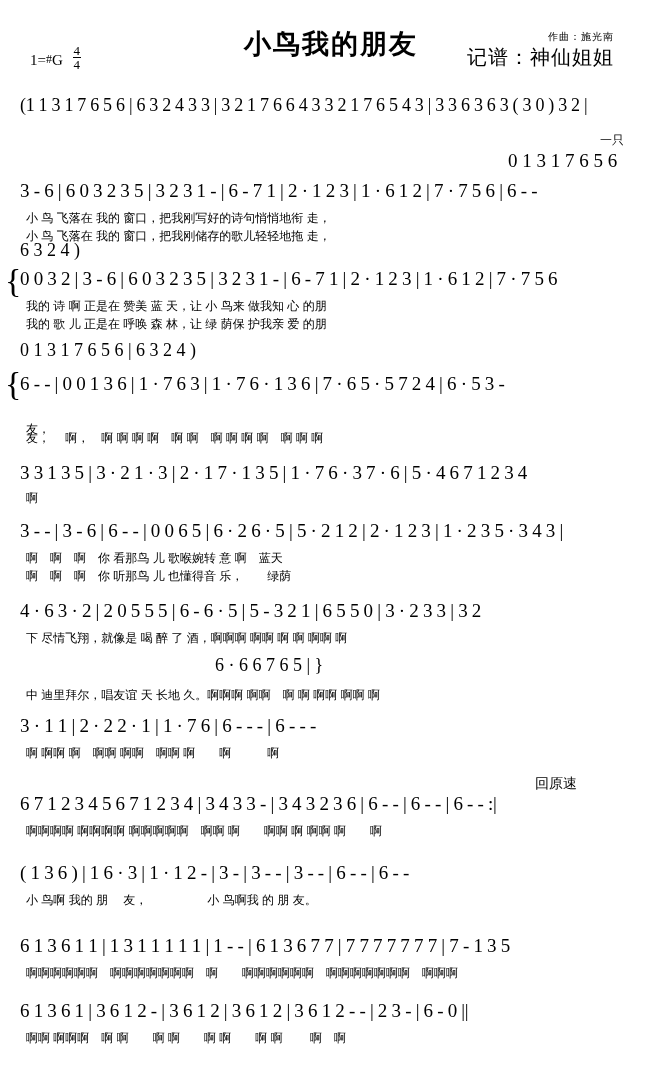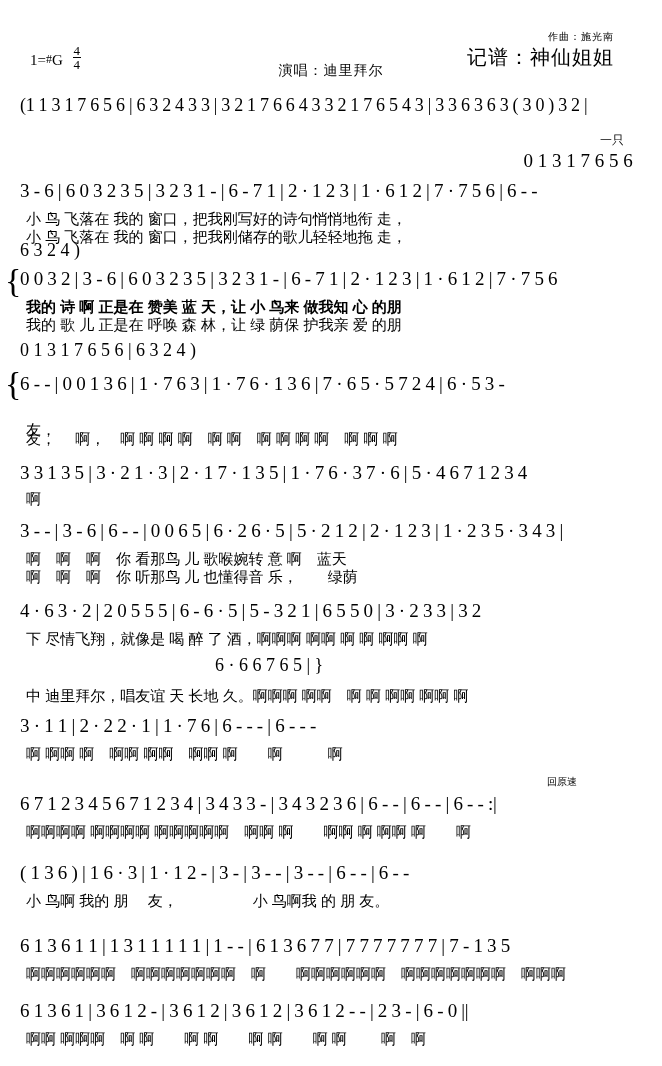--- a/index.html
+++ b/index.html
@@ -88,81 +88,81 @@
     font-size: 19px;
     white-space: nowrap;
     letter-spacing: 0px;
     line-height: 1.15;
   }
   .notes.tight { letter-spacing: -0.3px; }
   .lyric {
     position: absolute;
     left: 26px;
     right: 5px;
-    font-size: 15px;
+    font-size: 12px;
     font-family: "Liberation Sans", sans-serif;
     white-space: nowrap;
     letter-spacing: 0px;
   }
   .tiny-lyric {
     position: absolute;
     font-size: 12px;
     font-family: "Liberation Sans", sans-serif;
   }
   .brace {
     position: absolute;
     font-size: 34px;
     line-height: 1;
   }
   .tag {
     position: absolute;
-    font-size: 10px;
+    font-size: 14px;
     font-family: "Liberation Sans", sans-serif;
   }
 </style>
 </head>
 <body>
 
 <div class="sheet">
 
   <div class="key-sig">
     <span>1=</span><span class="sharp">#</span><span>G</span>
     <span class="meter">
       <span class="num">4</span>
       <span>4</span>
     </span>
   </div>
 
-  <div class="singer">演唱：迪里拜尔</div>
+  <div class="title">小鸟我的朋友</div>
   <div class="credit-composer">作曲：施光南</div>
   <div class="credit-notator">记谱：神仙姐姐</div>
 
   <div class="row" style="top:95px;">
     <div class="notes tight" style="font-size:18px;">(1 1  3 1  7 6 5 6 | 6 3  2 4  3 3 | 3 2 1 7 6 6 4 3 3 2 1 7 6 5 4 3 | 3 3  6 3  6 3  ( 3 0 ) 3 2 |</div>
   </div>
 
   <div class="row" style="top:150px;">
     <div class="tiny-lyric" style="left:600px; top:-18px;font-family:Liberation Serif, serif;">一只</div>
-    <div class="notes" style="left:auto; right:14px; width:140px; text-align:center;">0 1  3 1  7 6 5 6</div>
+    <div class="notes" style="left:auto; right:14px; width:140px; text-align:left;">0 1  3 1  7 6 5 6</div>
   </div>
 
   <div class="row" style="top:180px;">
     <div class="notes tight">3 - 6 | 6 0 3  2 3 5 | 3 2 3  1 - | 6 - 7 1 | 2 · 1 2 3 | 1 · 6 1 2 | 7 · 7 5 6 | 6 - -</div>
     <div class="lyric" style="top:30px;">小 鸟 飞落在 我的 窗口，把我刚写好的诗句悄悄地衔 走，</div>
     <div class="lyric" style="top:48px;">小 鸟 飞落在 我的 窗口，把我刚储存的歌儿轻轻地拖 走，</div>
   </div>
 
   <div class="row" style="top:240px;">
     <div class="notes" style="font-size:18px;">6 3  2 4 )</div>
   </div>
 
   <div class="row" style="top:268px;">
     <div class="brace" style="left:5px; top:-4px;">{</div>
     <div class="notes tight">0 0 3 2 | 3 - 6 | 6 0 3  2 3 5 | 3 2 3  1 - | 6 - 7 1 | 2 · 1 2 3 | 1 · 6 1 2 | 7 · 7 5 6</div>
-    <div class="lyric" style="top:30px;font-weight:bold;">我的 诗 啊 正是在 赞美 蓝 天，让 小 鸟来 做我知 心 的朋</div>
+    <div class="lyric" style="top:30px;">我的 诗 啊 正是在 赞美 蓝 天，让 小 鸟来 做我知 心 的朋</div>
     <div class="lyric" style="top:48px;">我的 歌 儿 正是在 呼唤 森 林，让 绿 荫保 护我亲 爱 的朋</div>
   </div>
 
   <div class="row" style="top:340px;">
     <div class="notes" style="font-size:18px;">0 1  3 1  7 6 5 6 | 6 3  2 4 )</div>
   </div>
 
   <div class="row" style="top:373px;">
     <div class="brace" style="left:5px; top:-6px;">{</div>
     <div class="notes tight">6 - - | 0 0 1 3 6 | 1 · 7 6 3 | 1 · 7 6 · 1 3 6 | 7 · 6 5 · 5 7 2 4 | 6 · 5 3 -</div>

